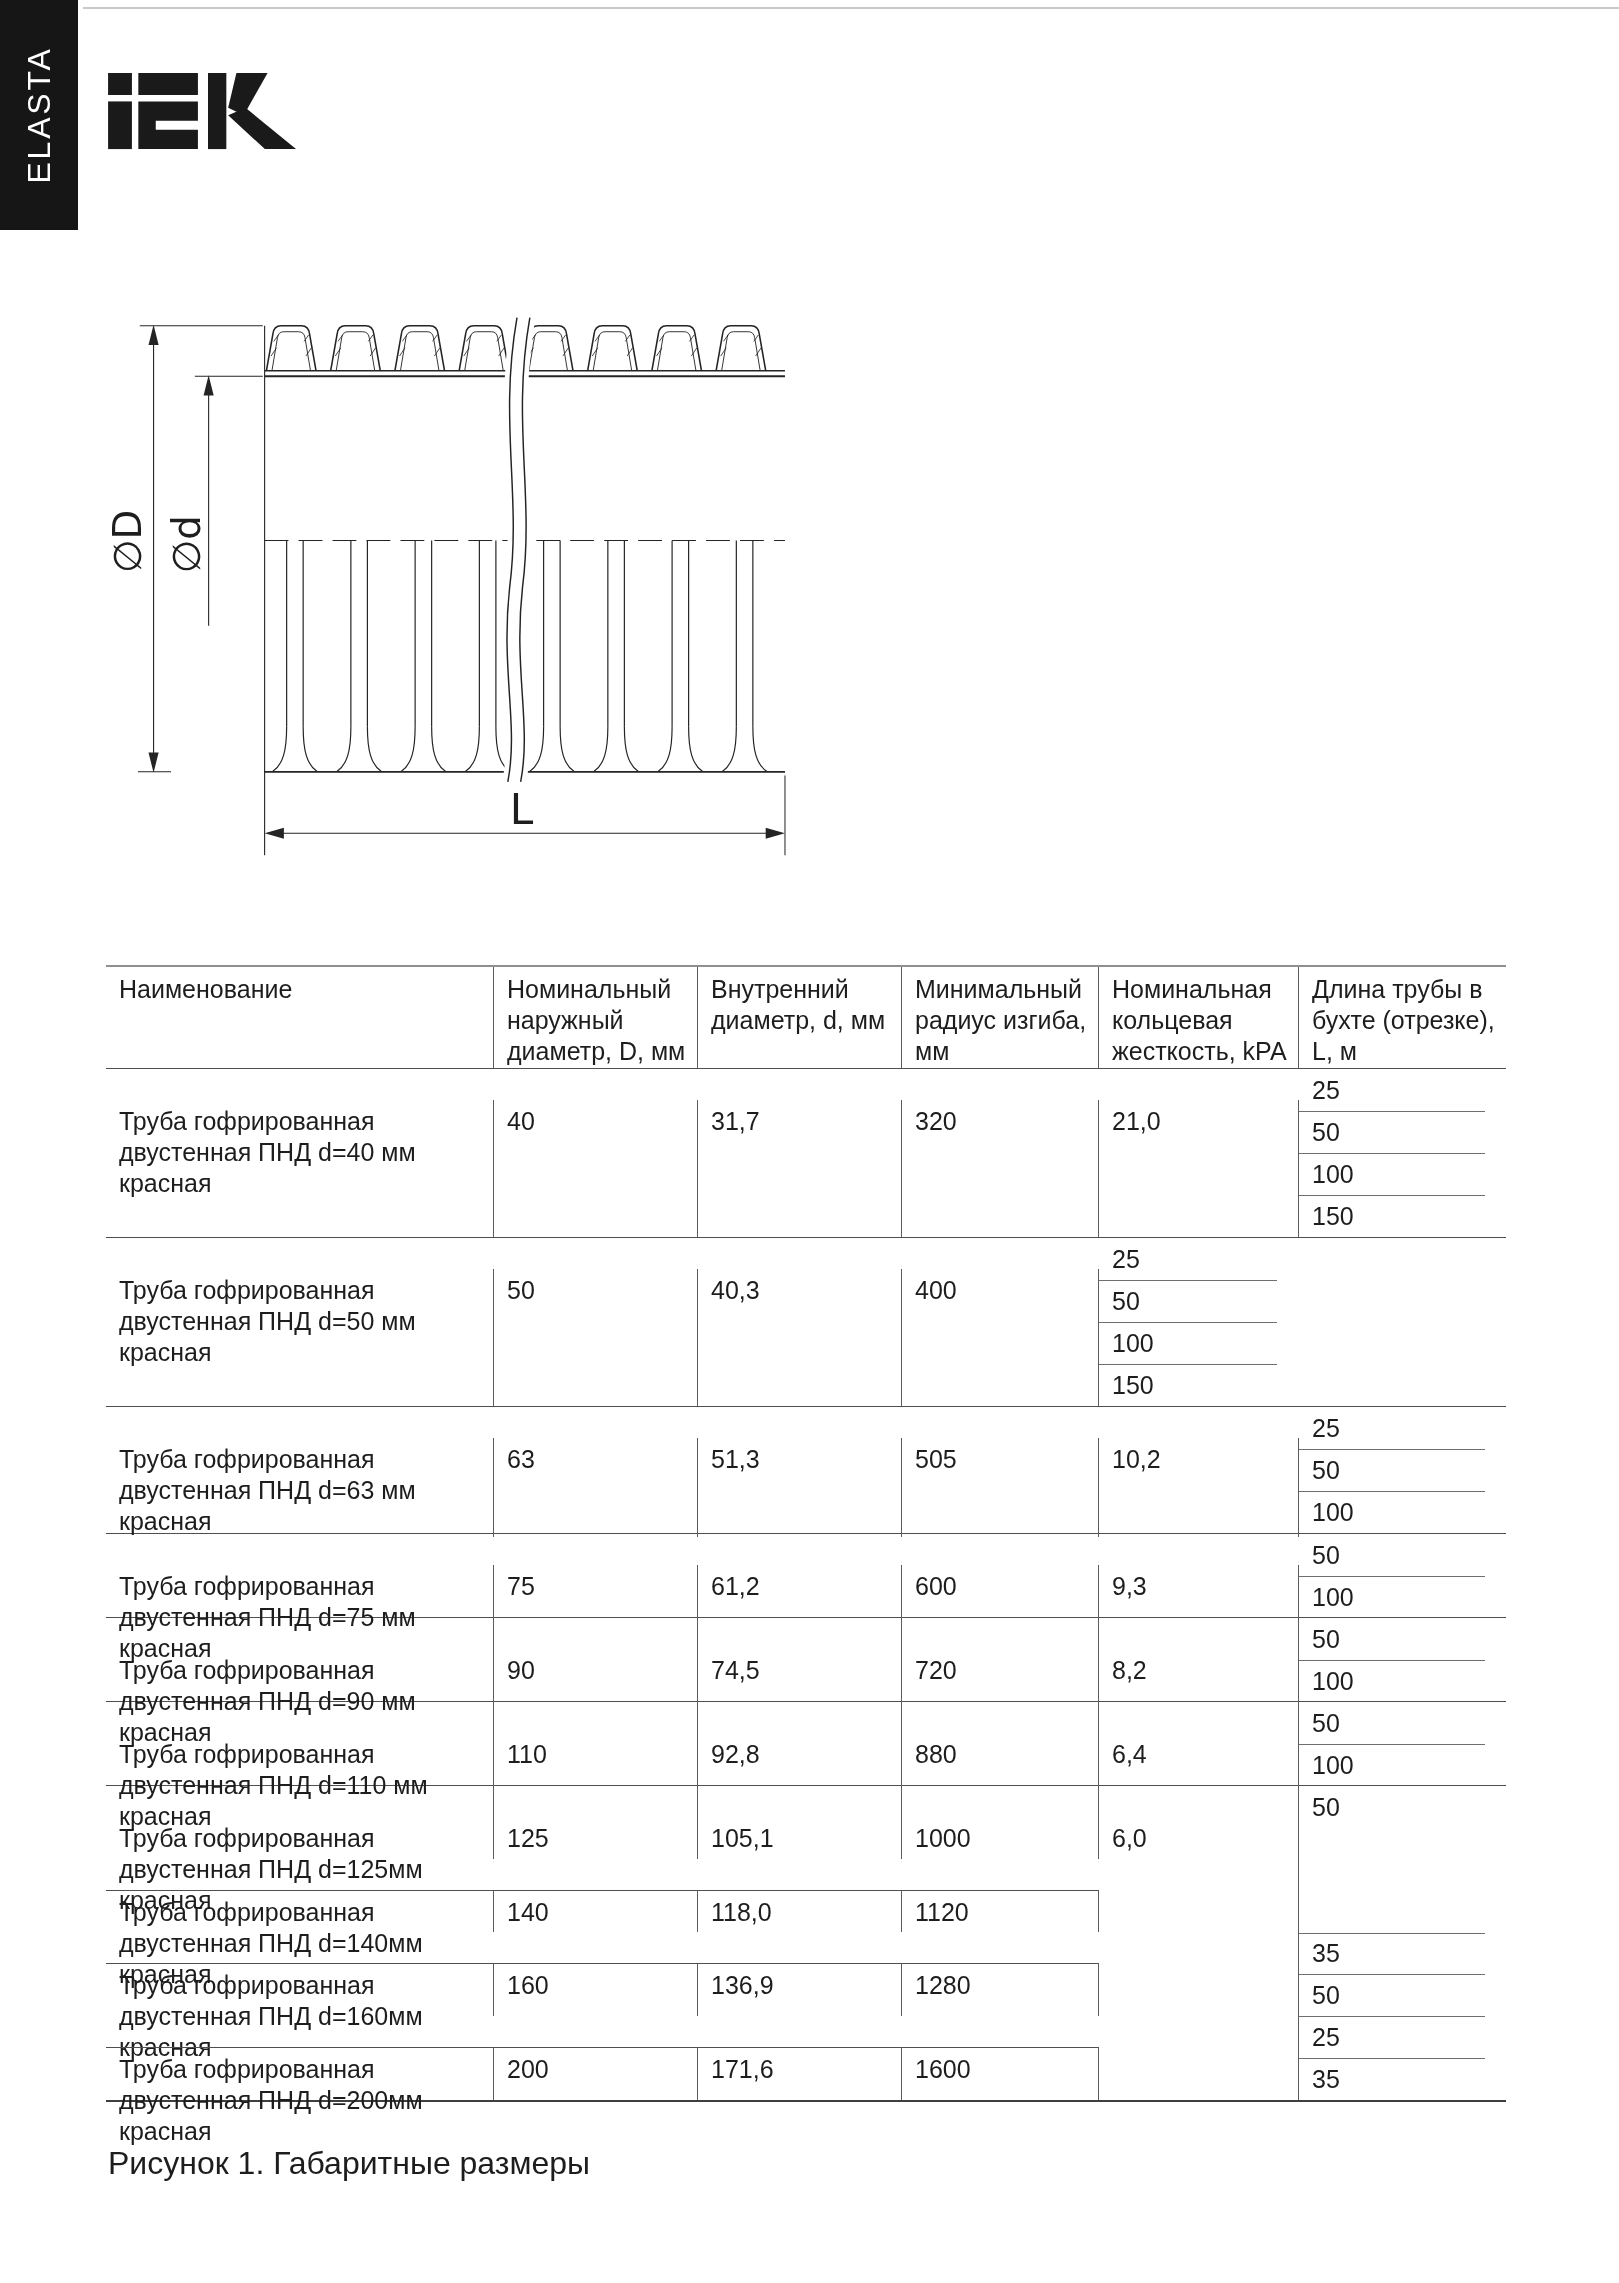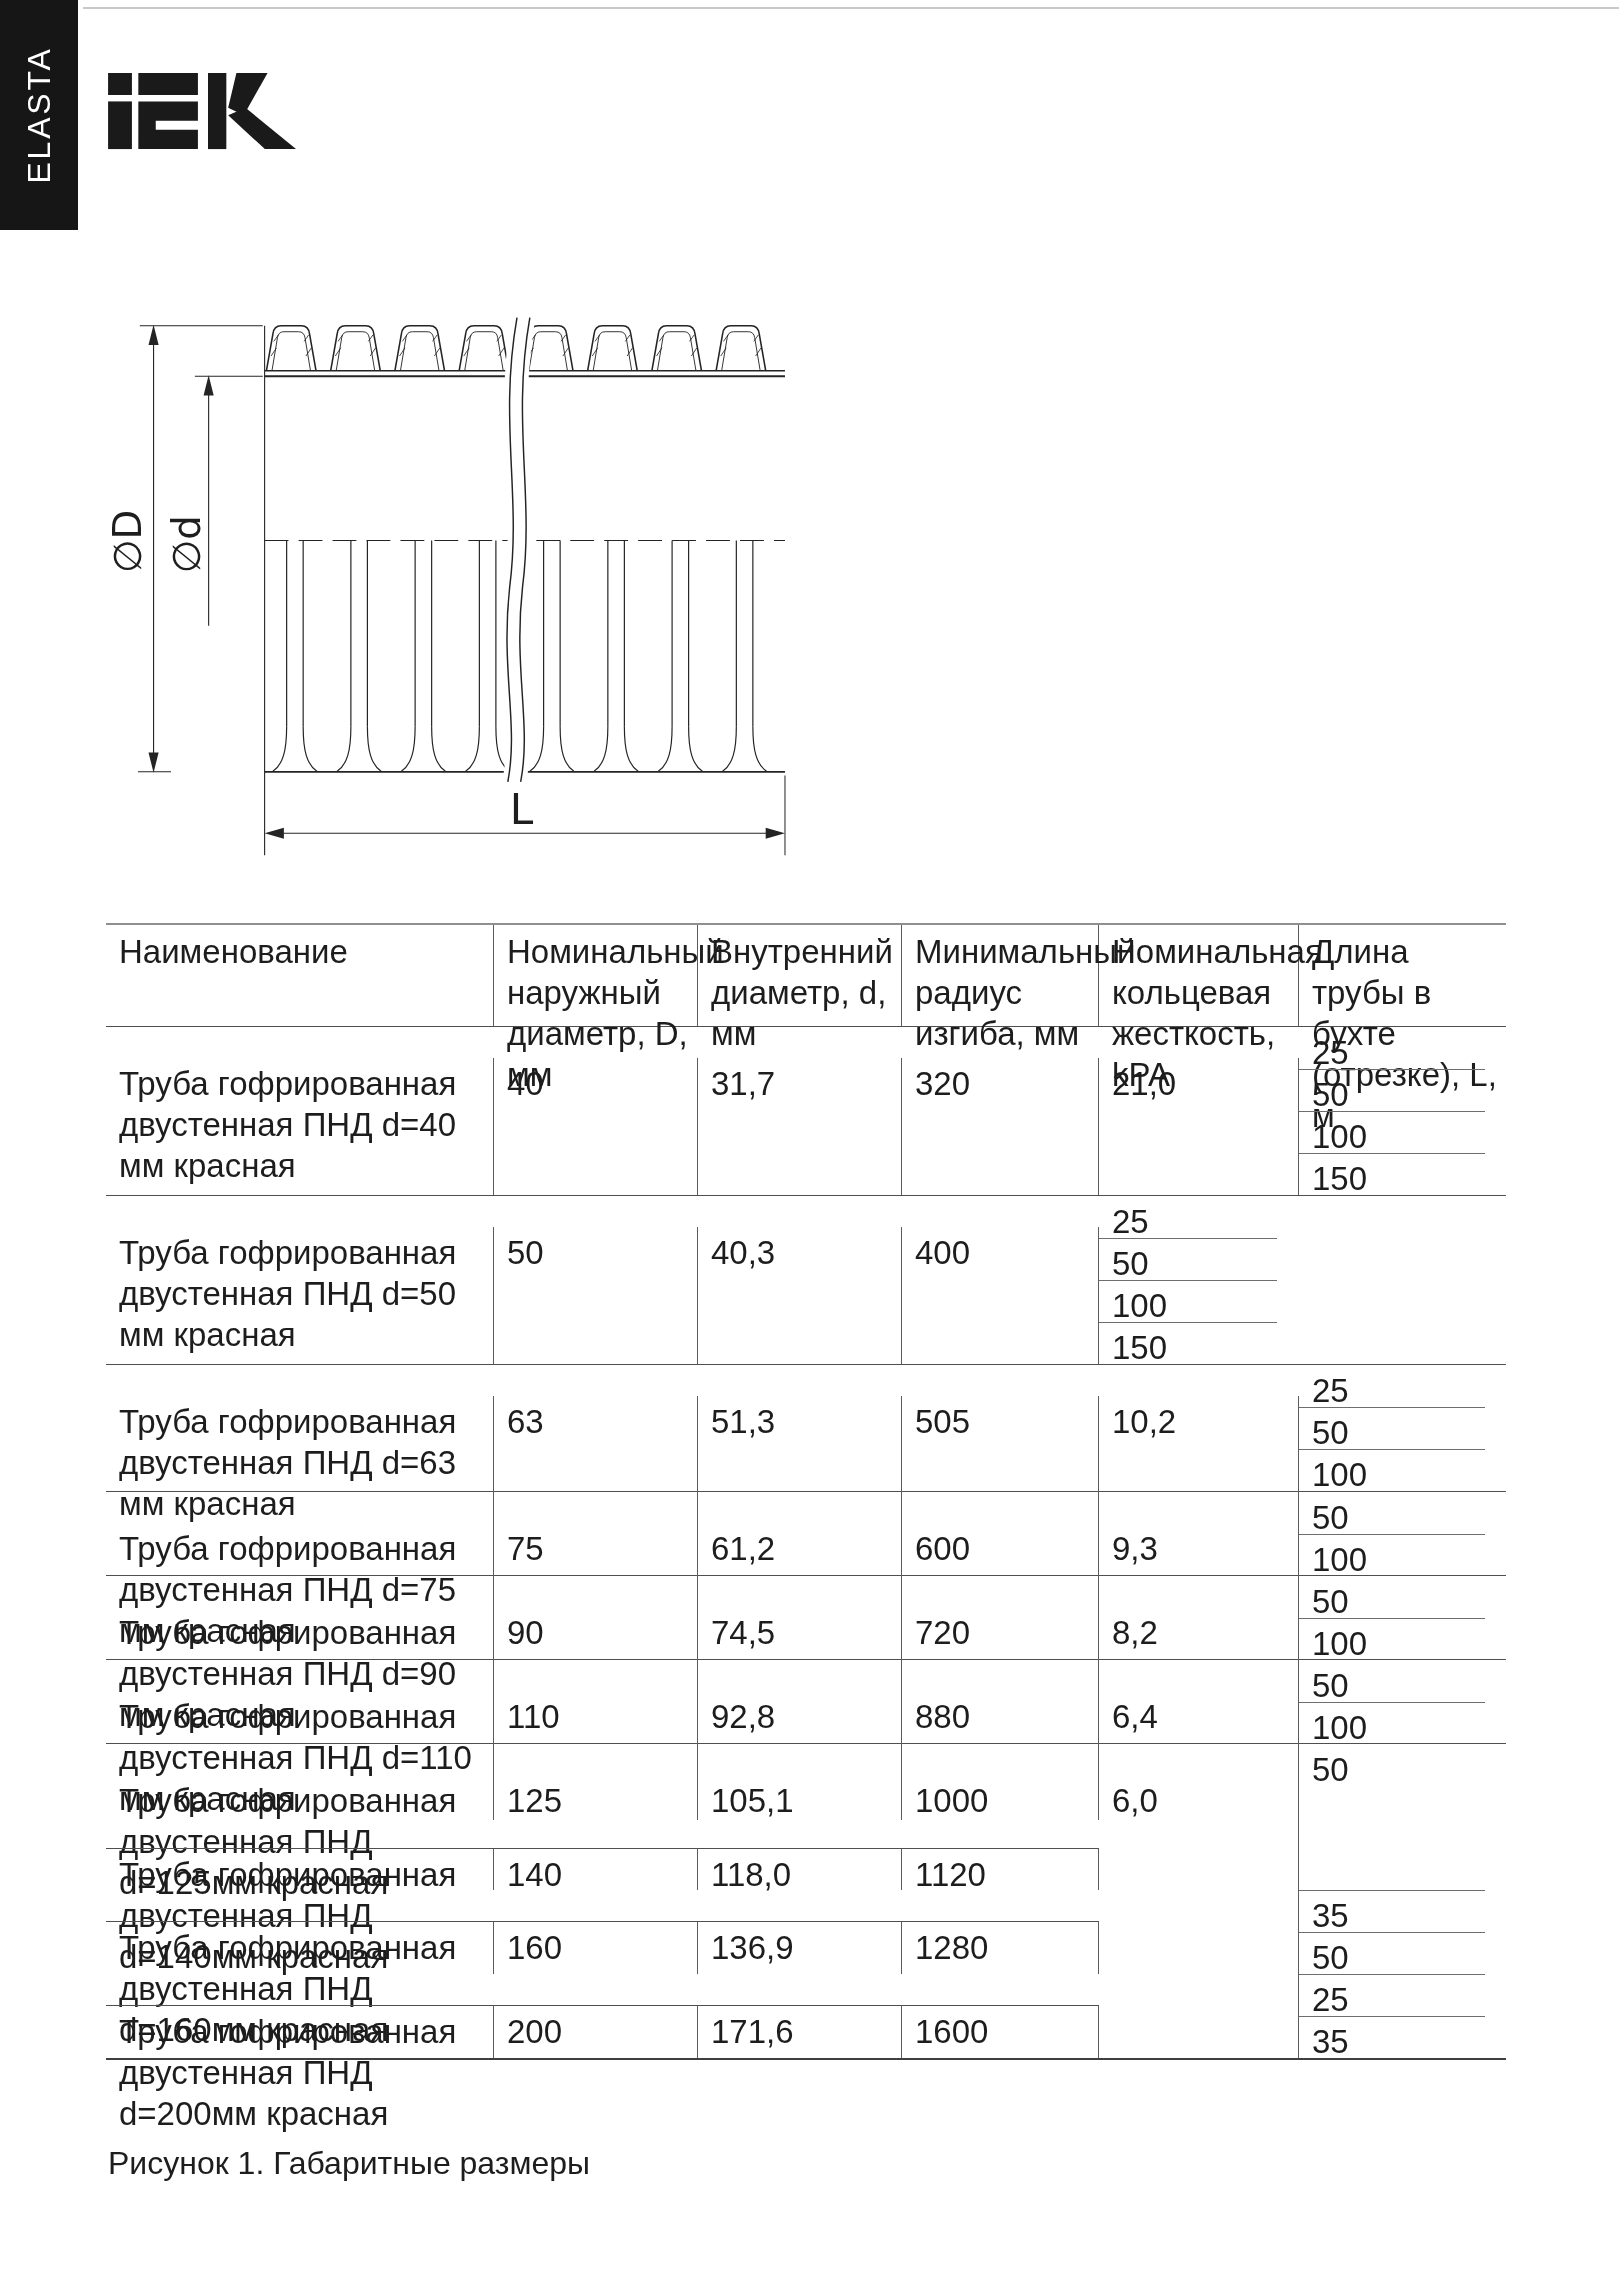--- a/index.html
+++ b/index.html
@@ -27,24 +27,24 @@
   
   .logo-svg { position:absolute; left:108px; top:73px; }
 
   
   .diagram { position:absolute; left:92px; top:312px; width:716px; height:569px; }
   .diagram svg { display:block; }
   .dim-label { font-family:"DejaVu Sans", sans-serif; fill:#1e1e1e; }
 
   
   .spec-table {
-    position:absolute; left:106px; top:923px; width:1400px;
+    position:absolute; left:106px; top:965px; width:1400px;
     border-top:2.2px solid #8f8f8f;
     border-bottom:2.8px solid #3f3f3f;
-    font-size:33px; line-height:1.24;
+    font-size:25px; line-height:1.24;
   }
   .thead, .tgroup, .tmerged {
     display:grid;
     grid-template-columns:388px 204px 204px 197px 200px 208px;
   }
   .tgroup, .tmerged { border-top:1.8px solid #4f4f4f; }
   .thead > .c { height:101px; padding:7.3px 7.3px 0 13px; }
   .c { border-right:1.5px solid #5c5c5c; }
   .c.last { border-right:none; }
   .cellpad { padding:6.4px 9.2px 0 13px;margin-top:31px; }

